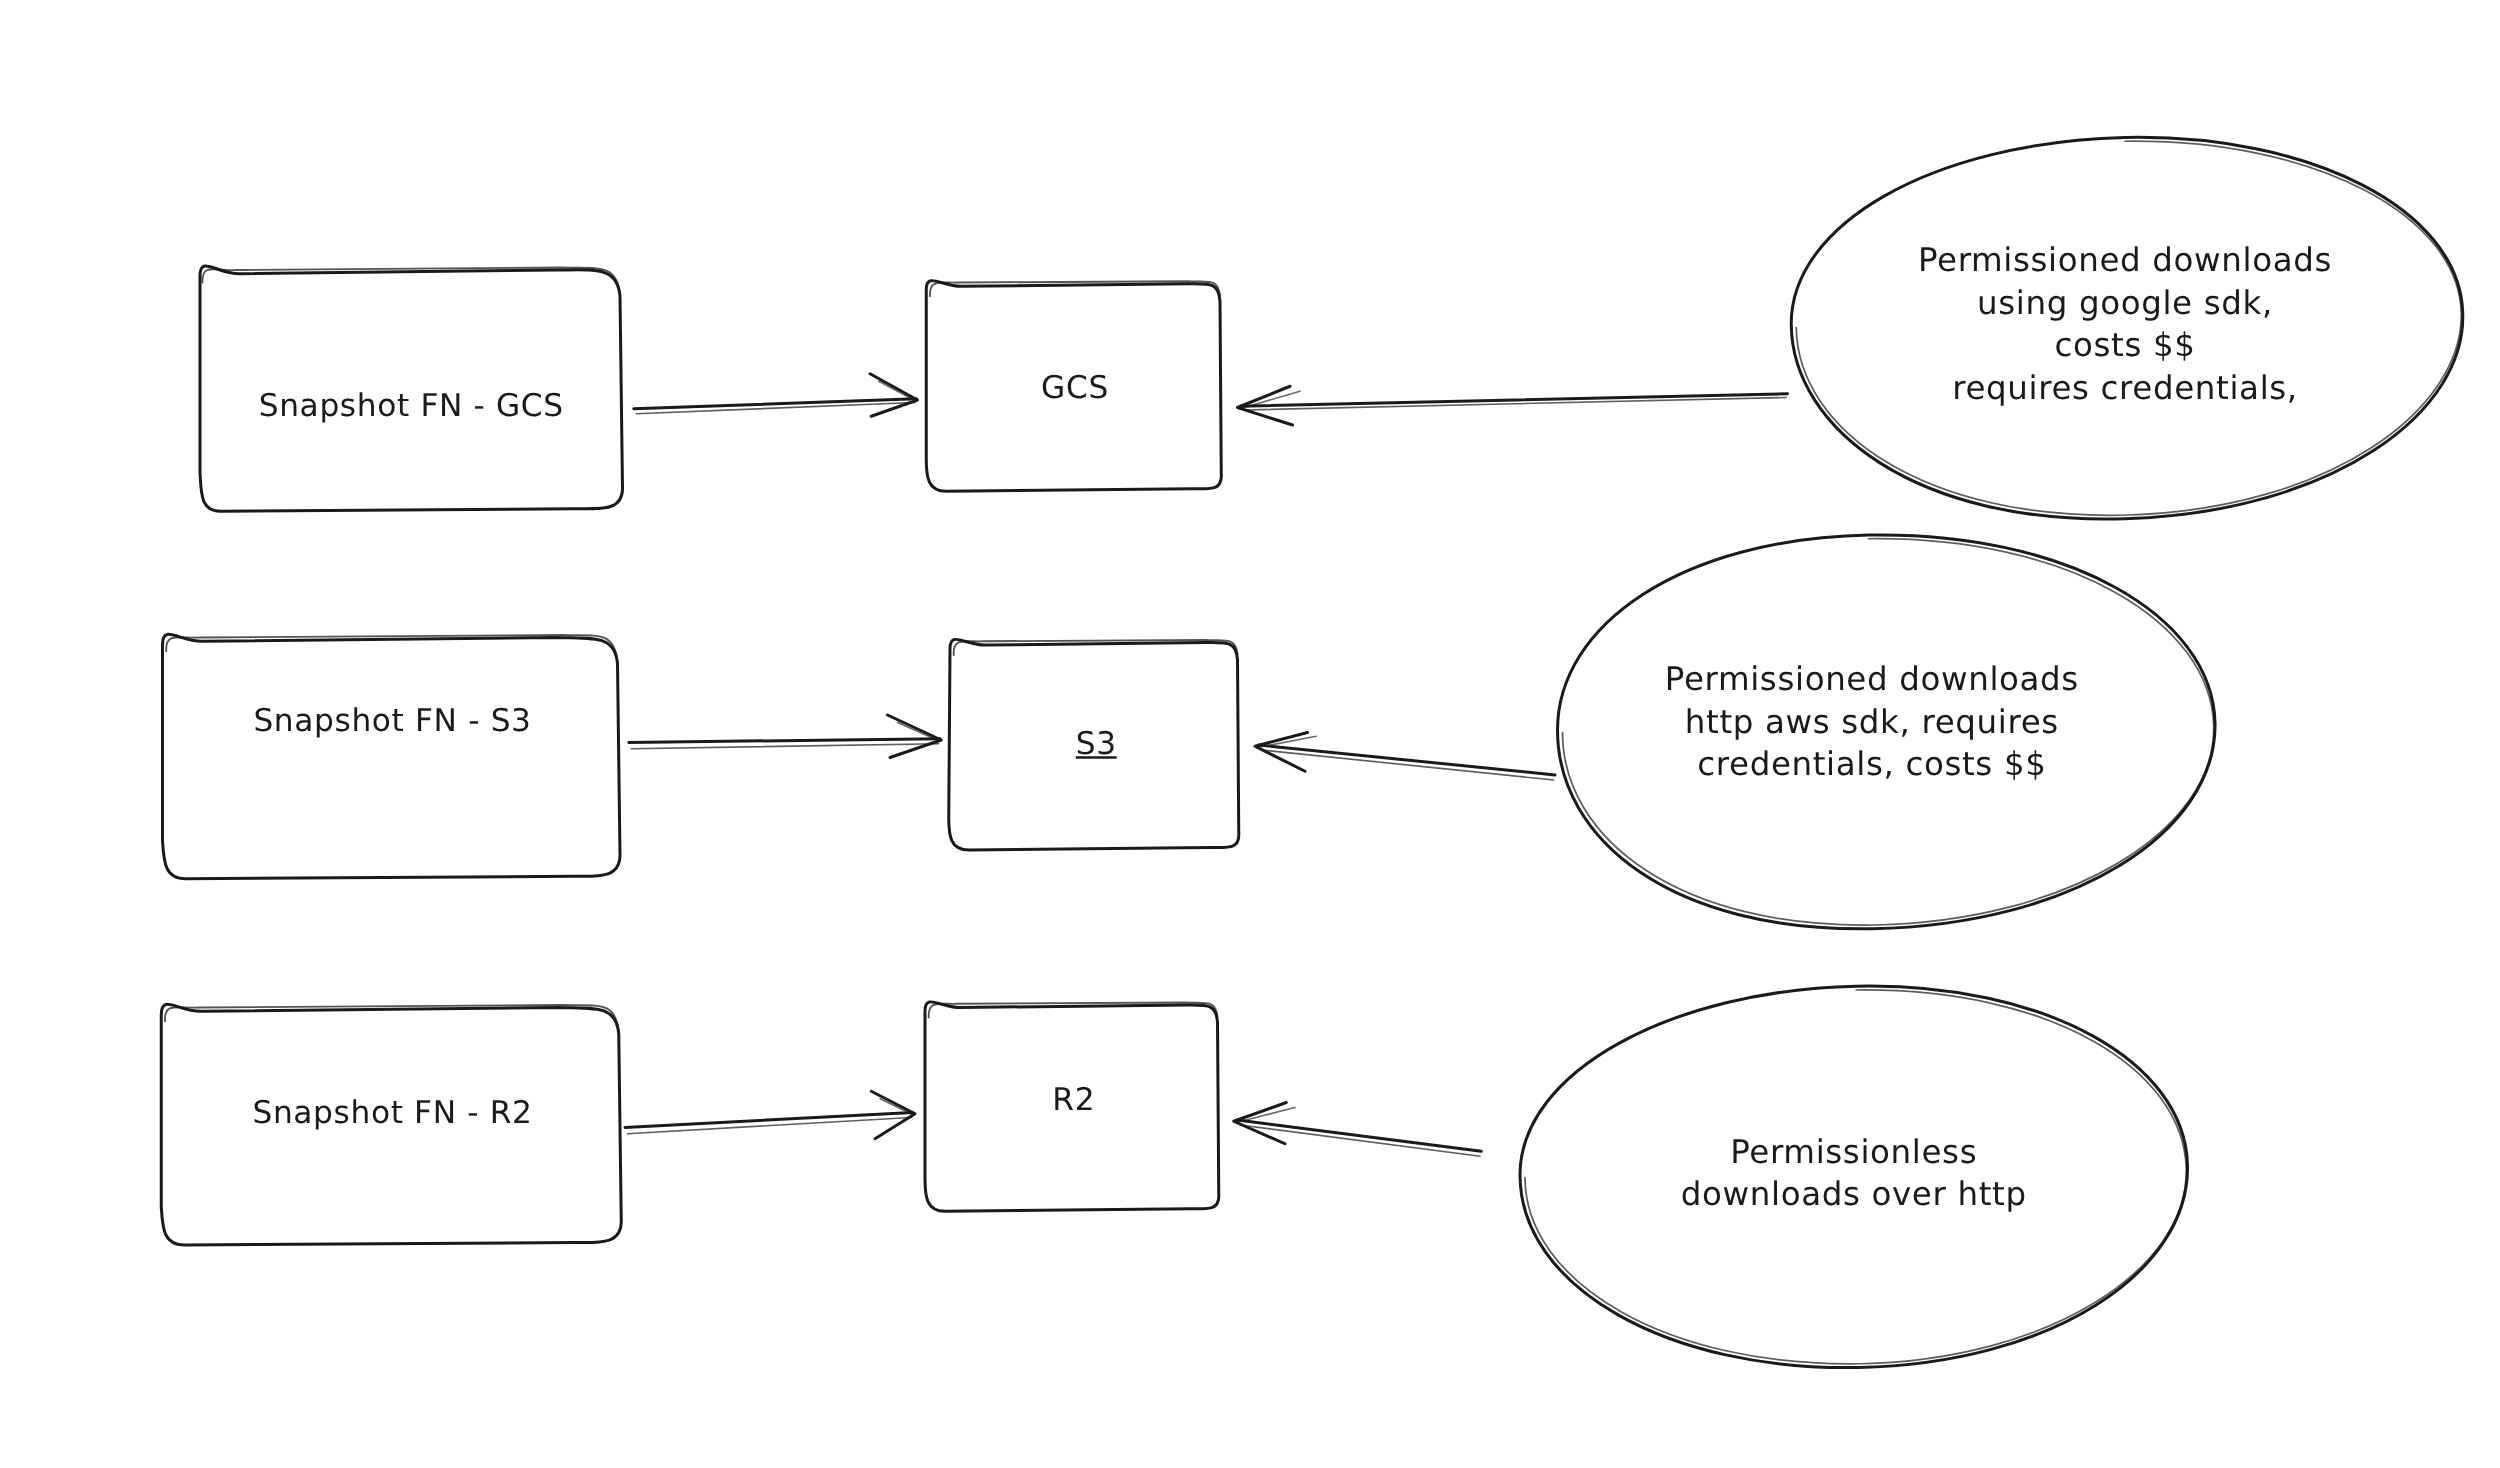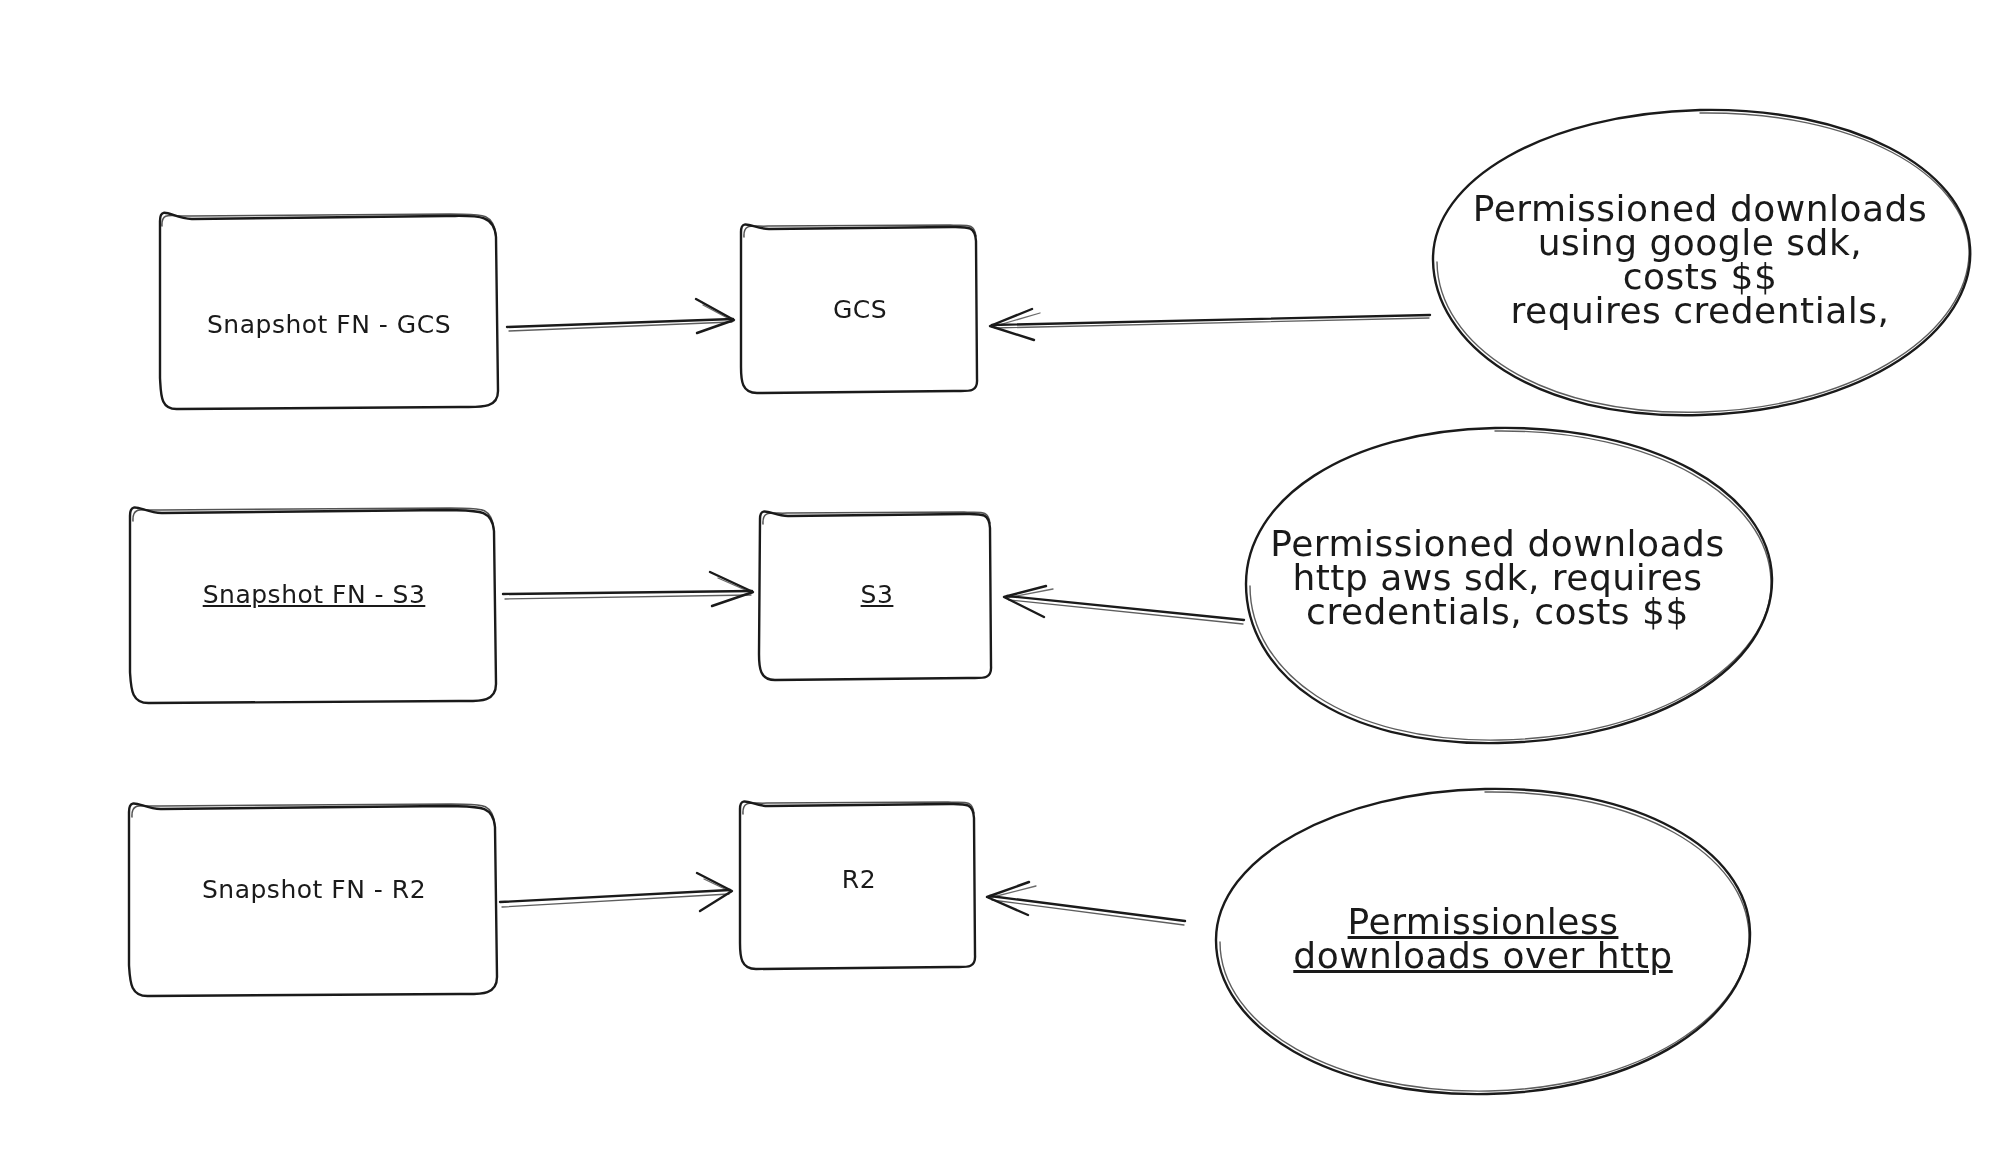--- a/index.html
+++ b/index.html
@@ -28,21 +28,21 @@
     text-align: center;
     font-family: "DejaVu Sans", sans-serif;
     pointer-events: none;
     letter-spacing: 0.5px;
   }
   .node-label {
     font-size: 25px;
     line-height: 30px;
   }
   .note-label {
-    font-size: 36px;
+    font-size: 26px;
     line-height: 34px;
   }
   .lbl-wrap {
     display: flex;
     align-items: center;
     justify-content: center;
     width: 100%;
     height: 100%;
   }
 </style>
@@ -155,21 +155,21 @@
 </svg>
 
 <div class="node-label" style="left:166px; top:300px; width:326px; height:50px;text-align:right;">
   <span class="lbl-wrap">Snapshot FN - GCS</span>
 </div>
 
 <div class="node-label" style="left:745px; top:285px; width:230px; height:50px;text-align:center;">
   <span class="lbl-wrap">GCS</span>
 </div>
 
-<div class="node-label" style="left:136px; top:570px; width:356px; height:50px;text-decoration:underline;">
+<div class="node-label" style="left:136px; top:552px; width:356px; height:50px;">
   <span class="lbl-wrap">Snapshot FN - S3</span>
 </div>
 
 <div class="node-label" style="left:764px; top:570px; width:226px; height:50px;text-decoration:underline;">
   <span class="lbl-wrap">S3</span>
 </div>
 
 <div class="node-label" style="left:135px; top:865px; width:358px; height:50px;">
   <span class="lbl-wrap">Snapshot FN - R2</span>
 </div>
@@ -184,16 +184,16 @@
   <div>costs $$</div>
   <div>requires credentials,</div>
 </div>
 
 <div class="note-label" style="left:1255px; top:527px; width:485px;">
   <div>Permissioned downloads</div>
   <div>http aws sdk, requires</div>
   <div>credentials, costs $$</div>
 </div>
 
-<div class="note-label" style="left:1233px; top:905px; width:500px;text-decoration:underline;">
+<div class="note-label" style="left:1233px; top:905px; width:500px;">
   <div>Permissionless</div>
   <div>downloads over http</div>
 </div>
 
 </body></html>

